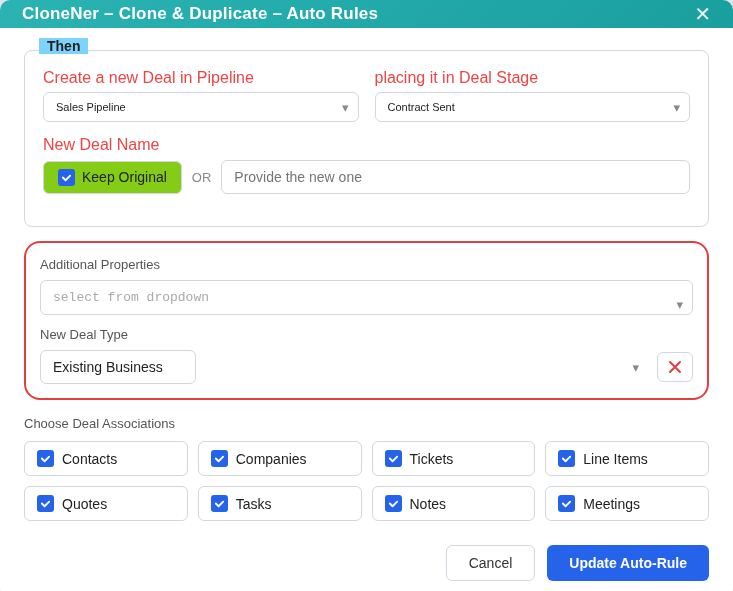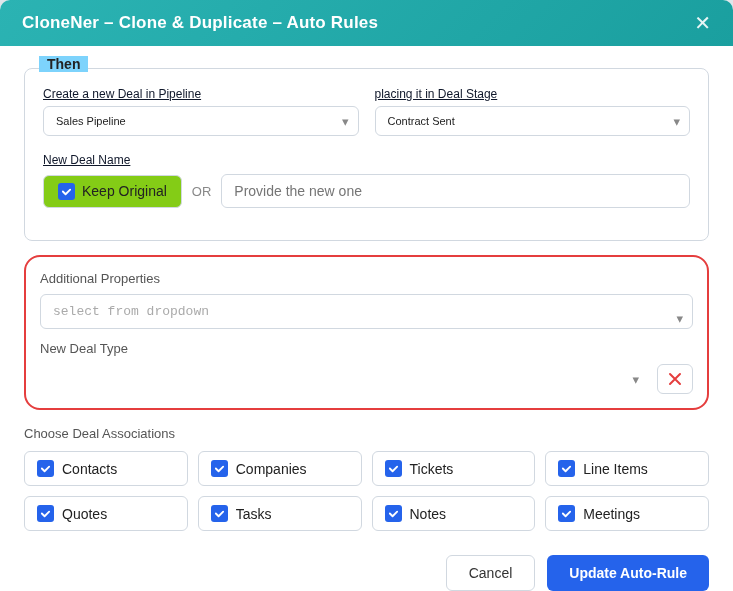--- a/index.html
+++ b/index.html
@@ -13,21 +13,21 @@
     }
     .modal {
       width: 733px;
       background: #fff;
       border-radius: 10px;
       overflow: hidden;
       box-shadow: 0 8px 32px rgba(0,0,0,0.18);
     }
     .modal-header {
       background: linear-gradient(135deg, #2bb3b3 0%, #1a9f9f 100%);
-      padding: 13px 22px;
+      padding: 4px 22px;
       display: flex;
       align-items: flex-start;
       justify-content: space-between;
     }
     .modal-title {
       color: #fff;
       font-size: 17px;
       font-weight: 600;
       letter-spacing: 0.2px;
     }
@@ -64,24 +64,23 @@
       gap: 16px;
       margin-bottom: 14px;
       align-items: flex-end;
     }
     .field-group {
       display: flex;
       flex-direction: column;
       flex: 1;
     }
     .field-label {
-      font-size: 12px;
-      color: #0f172a;
+      font-size: 16px;
+      color: #ef4444;
       margin-bottom: 5px;
-      text-decoration: underline;
     }
     .select-field {
       border: 1.5px solid #d1d8e0;
       border-radius: 6px;
       padding: 8px 32px 8px 12px;
       font-size: 11px;
       color: #222;
       background: #fff;
       appearance: none;
       position: relative;
@@ -311,20 +310,23 @@
         <div class="section-title">Additional Properties</div>
         <div class="select-wrapper">
           <select class="dropdown-select">
             <option value="">select from dropdown</option>
           </select>
           <span class="chevron">▾</span>
         </div>
         <div class="section-title">New Deal Type</div>
         <div class="deal-type-row">
           <div class="select-wrapper" style="flex:1">
+            <select class="deal-type-select">
+              <option>Existing Business</option>
+            </select>
             <span class="chevron">▾</span>
           </div>
           <button class="delete-btn">
             <svg width="14" height="14" viewBox="0 0 14 14" fill="none" xmlns="http://www.w3.org/2000/svg">
               <path d="M2 2L12 12M12 2L2 12" stroke="#e53e3e" stroke-width="2" stroke-linecap="round"></path>
             </svg>
           </button>
         </div>
       </div>
     </div>

